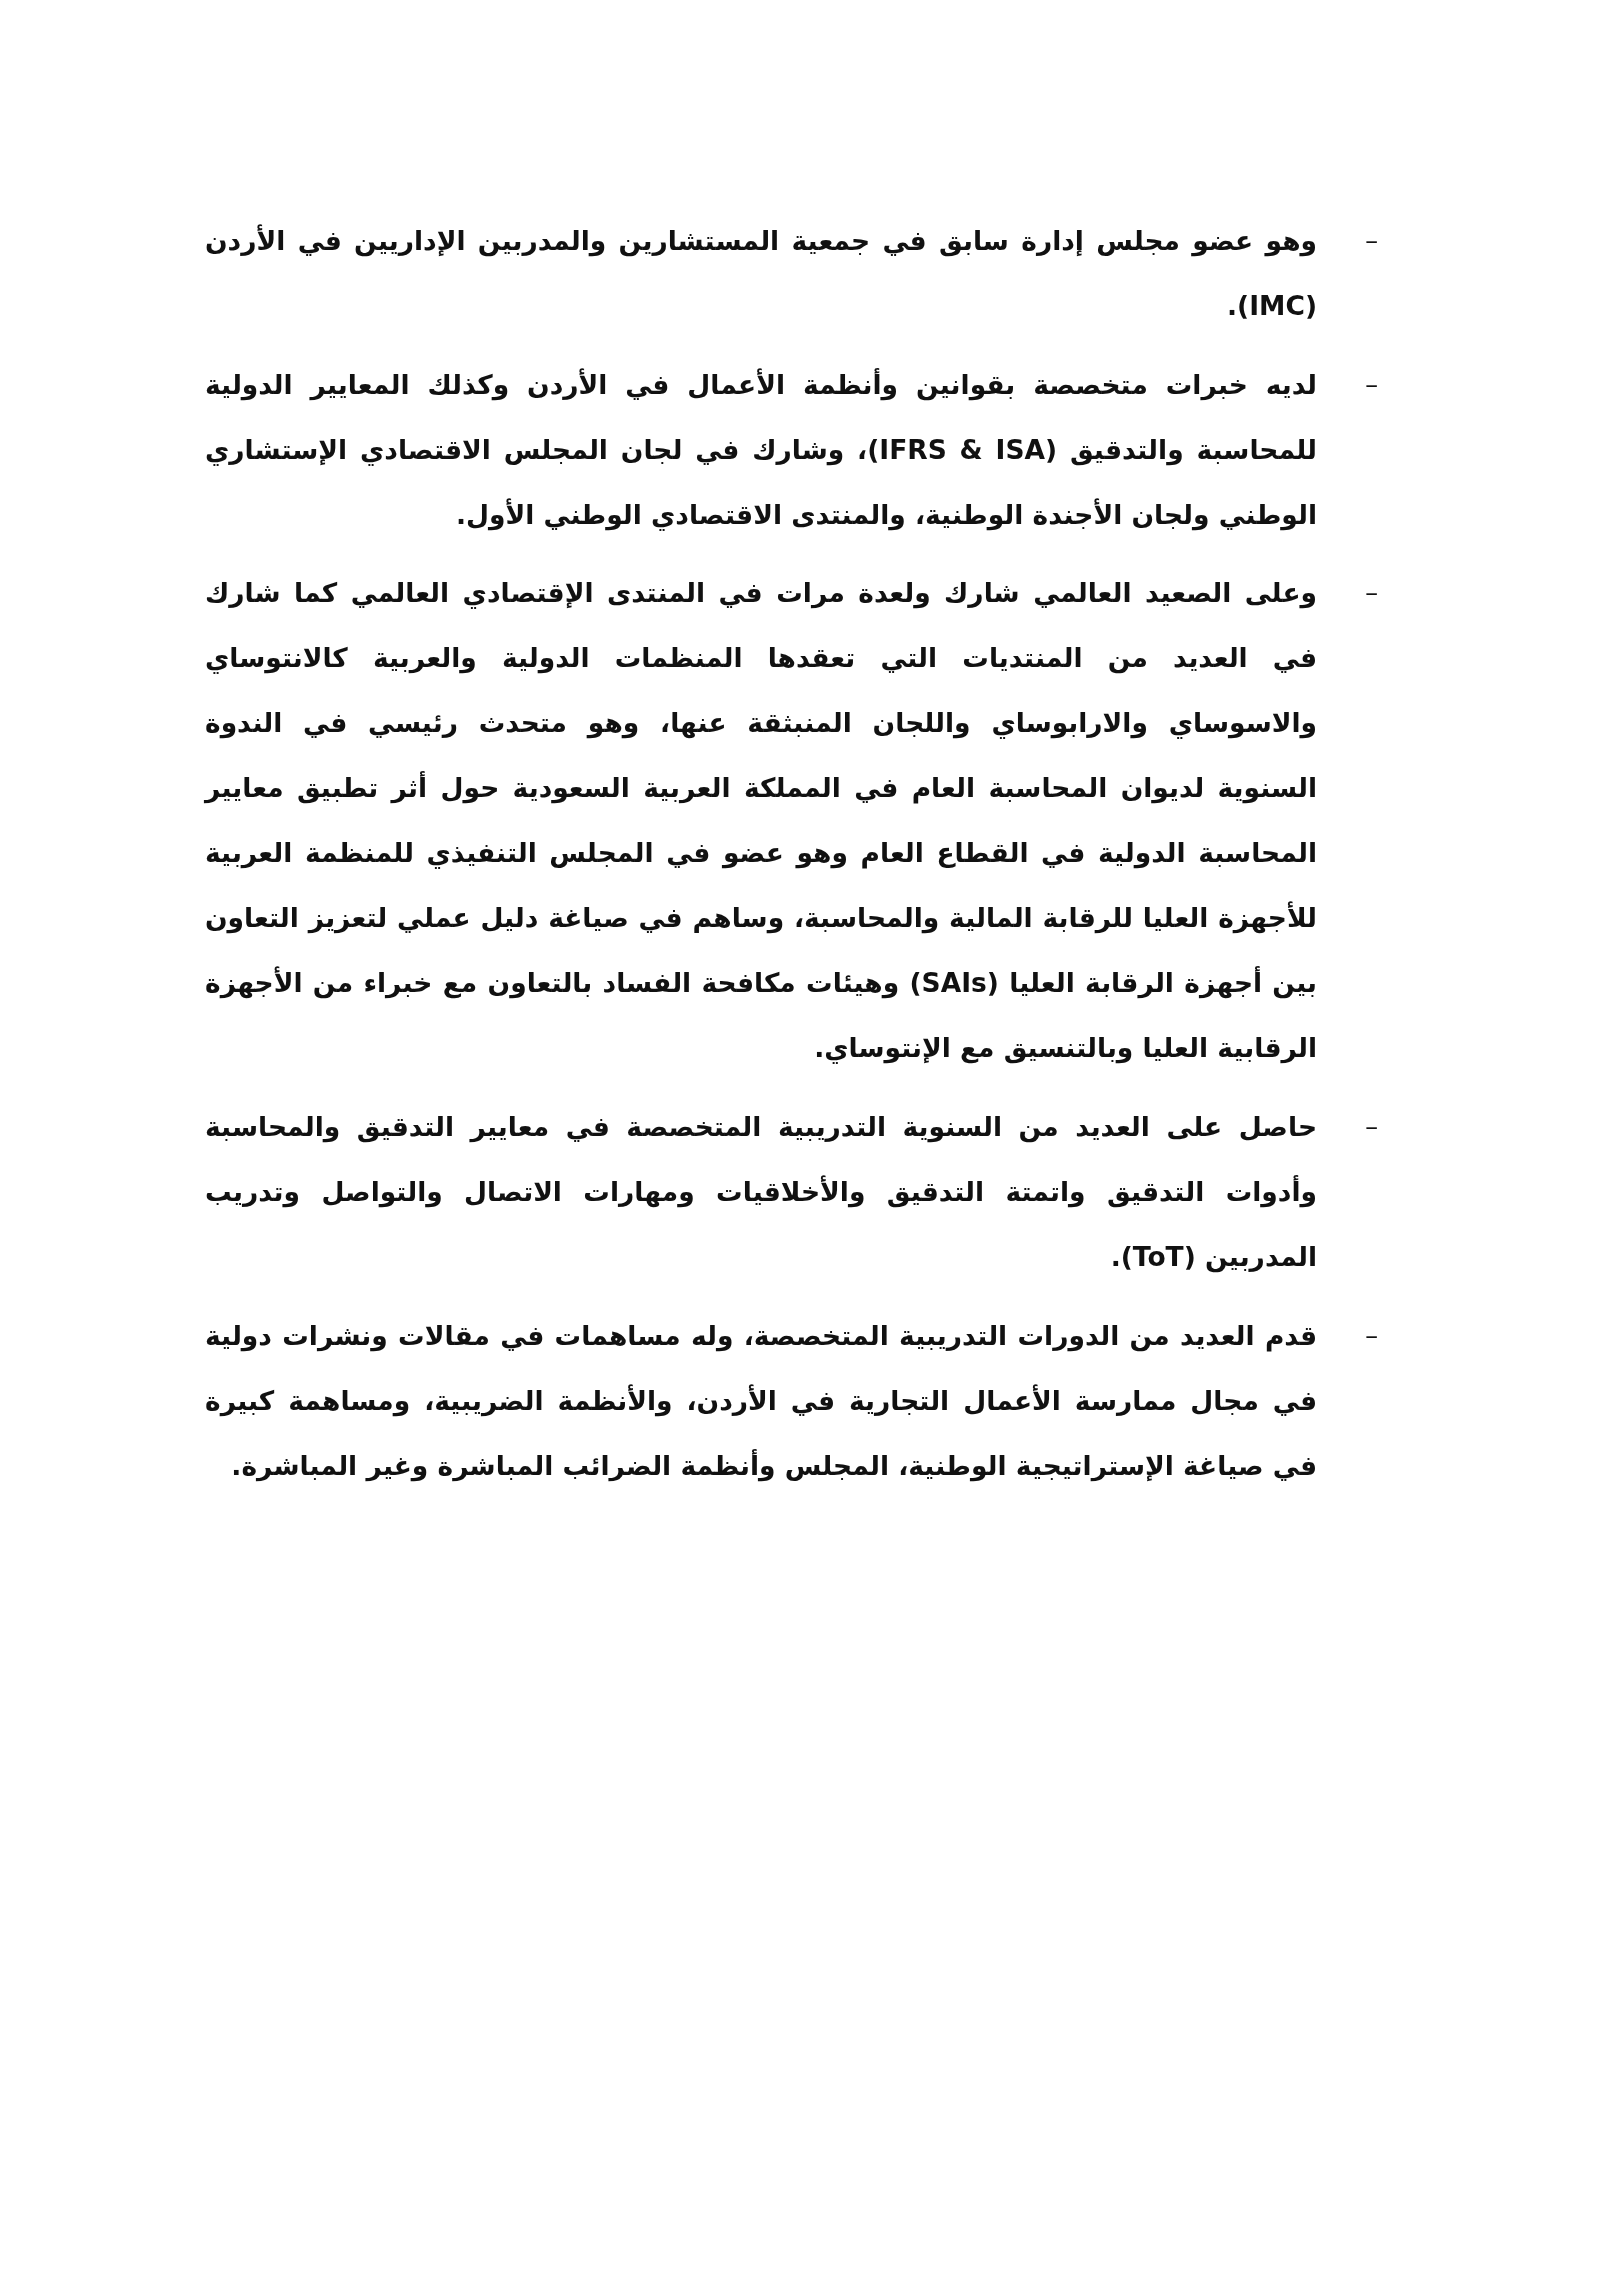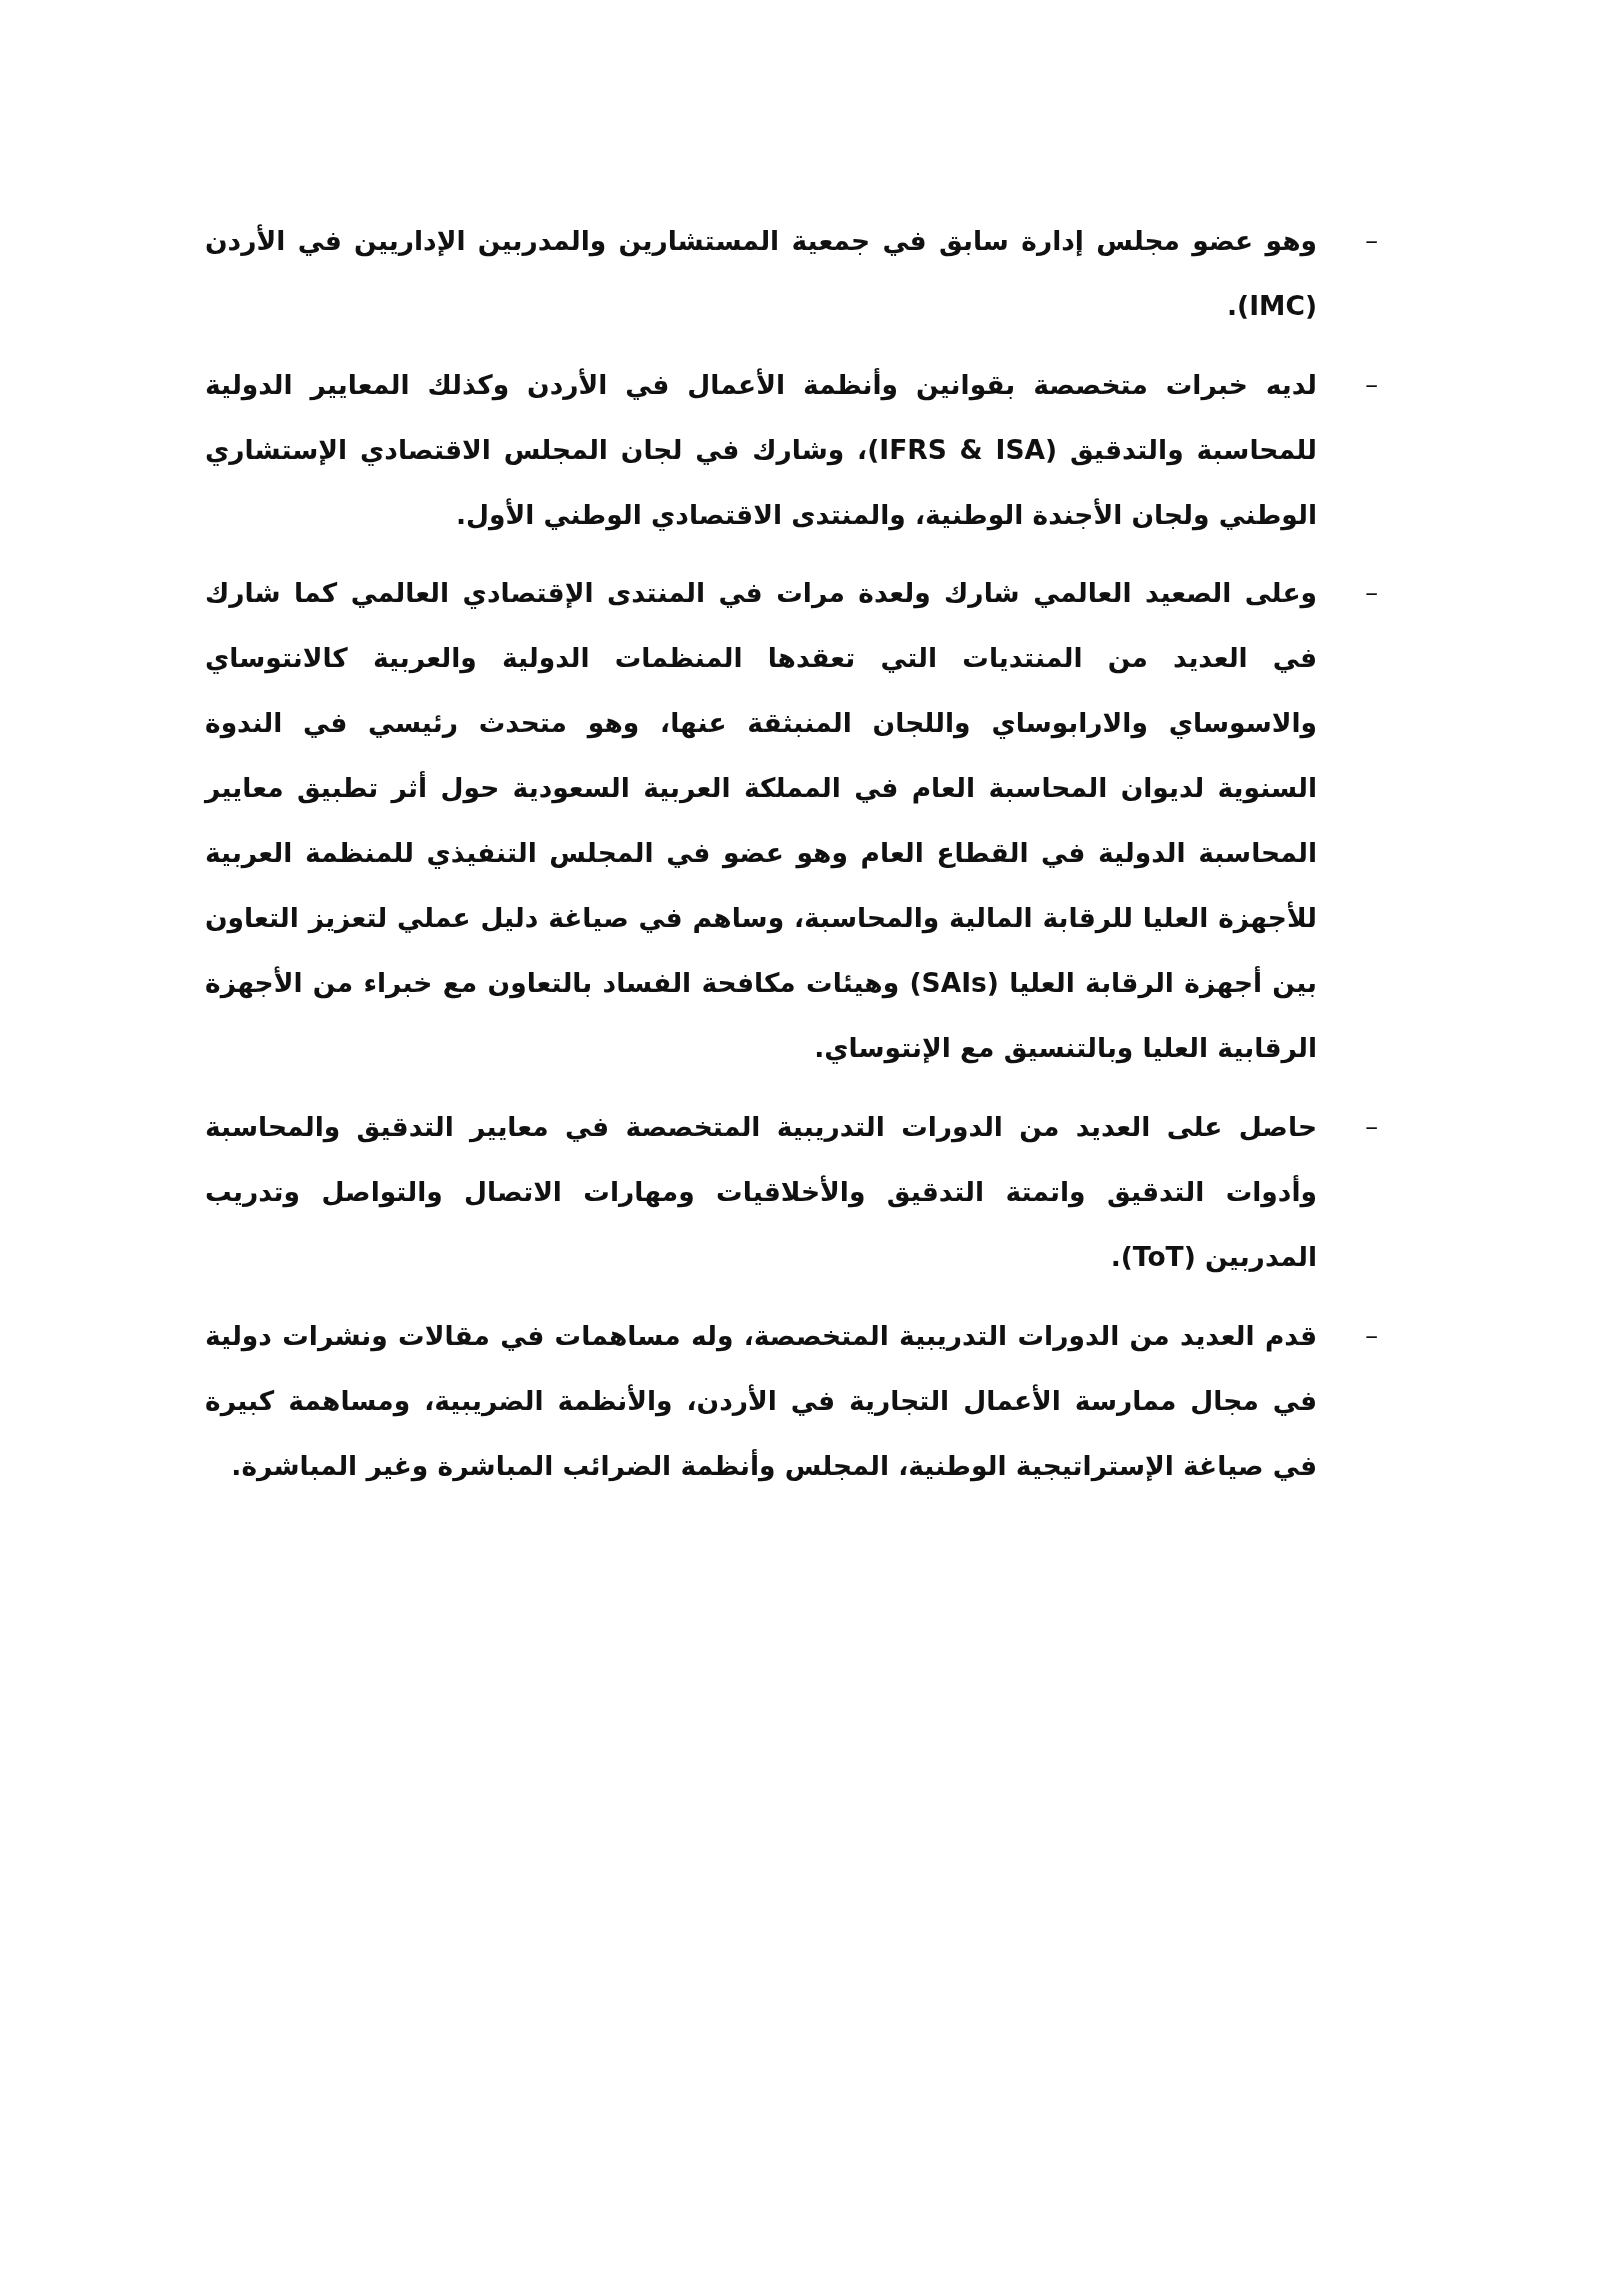--- a/index.html
+++ b/index.html
@@ -73,21 +73,21 @@
       <li class="bullet-item">
         <span class="dash">–</span>
         <span class="bullet-text">لديه خبرات متخصصة بقوانين وأنظمة الأعمال في الأردن وكذلك المعايير الدولية للمحاسبة والتدقيق (IFRS &amp; ISA)، وشارك في لجان المجلس الاقتصادي الإستشاري الوطني ولجان الأجندة الوطنية، والمنتدى الاقتصادي الوطني الأول.</span>
       </li>
       <li class="bullet-item">
         <span class="dash">–</span>
         <span class="bullet-text">وعلى الصعيد العالمي شارك ولعدة مرات في المنتدى الإقتصادي العالمي كما شارك في العديد من المنتديات التي تعقدها المنظمات الدولية والعربية كالانتوساي والاسوساي والارابوساي واللجان المنبثقة عنها،  وهو متحدث رئيسي في الندوة السنوية لديوان المحاسبة العام في المملكة العربية السعودية حول أثر تطبيق معايير المحاسبة الدولية في القطاع العام وهو عضو في المجلس التنفيذي للمنظمة العربية للأجهزة العليا للرقابة المالية والمحاسبة، وساهم في صياغة دليل عملي لتعزيز التعاون بين أجهزة الرقابة العليا (SAIs) وهيئات مكافحة الفساد بالتعاون مع خبراء من الأجهزة الرقابية العليا وبالتنسيق مع الإنتوساي.</span>
       </li>
       <li class="bullet-item">
         <span class="dash">–</span>
-        <span class="bullet-text">حاصل على العديد من الدورات التدريبية المتخصصة في معايير التدقيق والمحاسبة وأدوات التدقيق واتمتة التدقيق والأخلاقيات ومهارات الاتصال والتواصل وتدريب المدربين (ToT).</span>
+        <span class="bullet-text">حاصل على العديد من السنوية التدريبية المتخصصة في معايير التدقيق والمحاسبة وأدوات التدقيق واتمتة التدقيق والأخلاقيات ومهارات الاتصال والتواصل وتدريب المدربين (ToT).</span>
       </li>
       <li class="bullet-item">
         <span class="dash">–</span>
         <span class="bullet-text">قدم العديد من الدورات التدريبية المتخصصة، وله مساهمات في مقالات ونشرات دولية في مجال ممارسة الأعمال التجارية في الأردن، والأنظمة الضريبية، ومساهمة كبيرة في صياغة الإستراتيجية الوطنية، المجلس وأنظمة الضرائب المباشرة وغير المباشرة.</span>
       </li>
     </ul>
   </div>
 </div>
 
 

